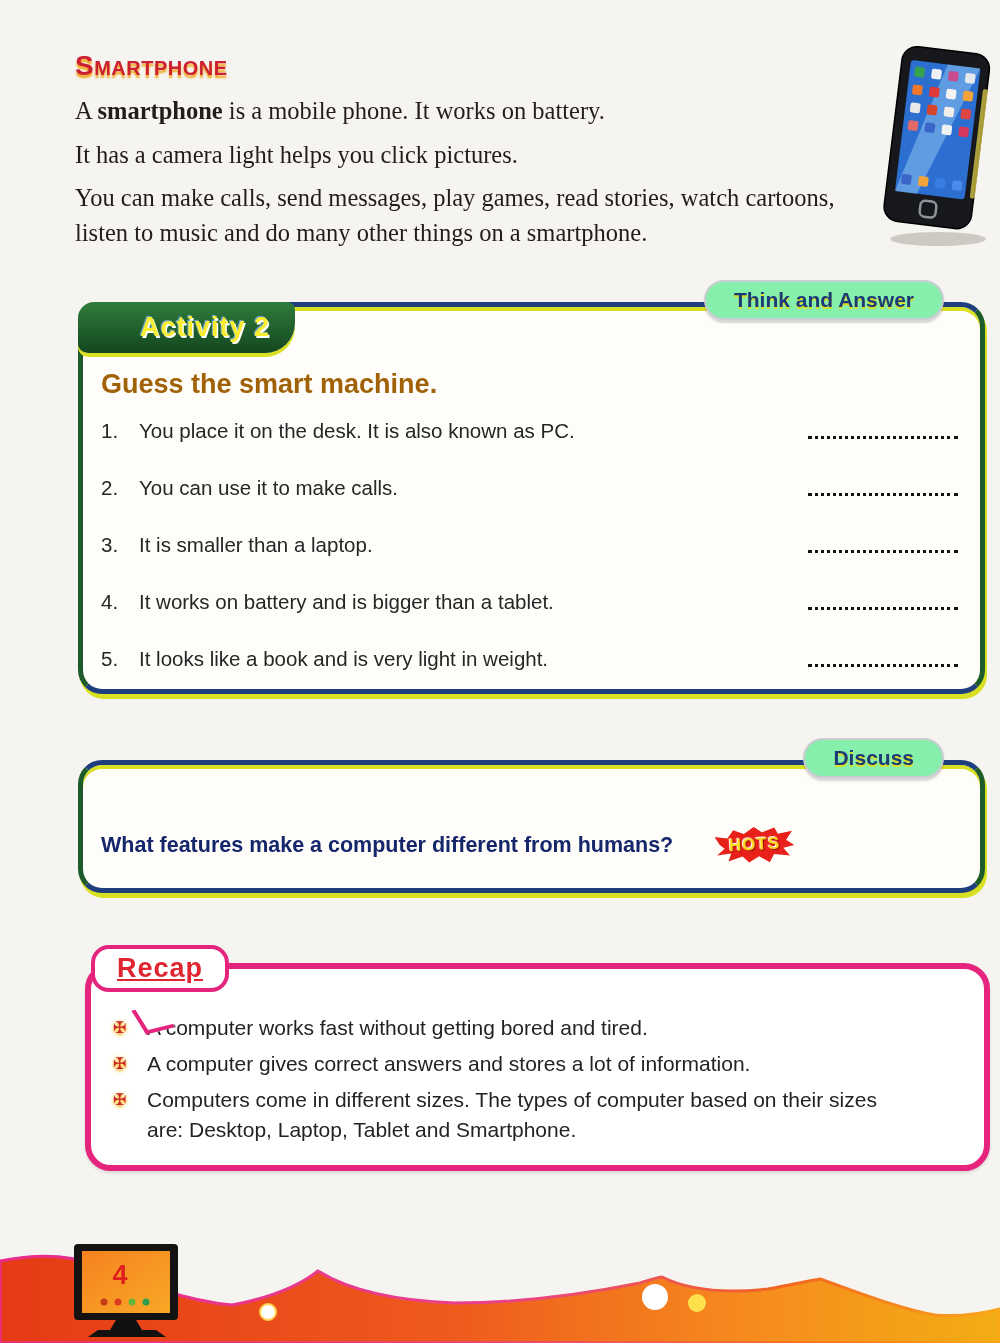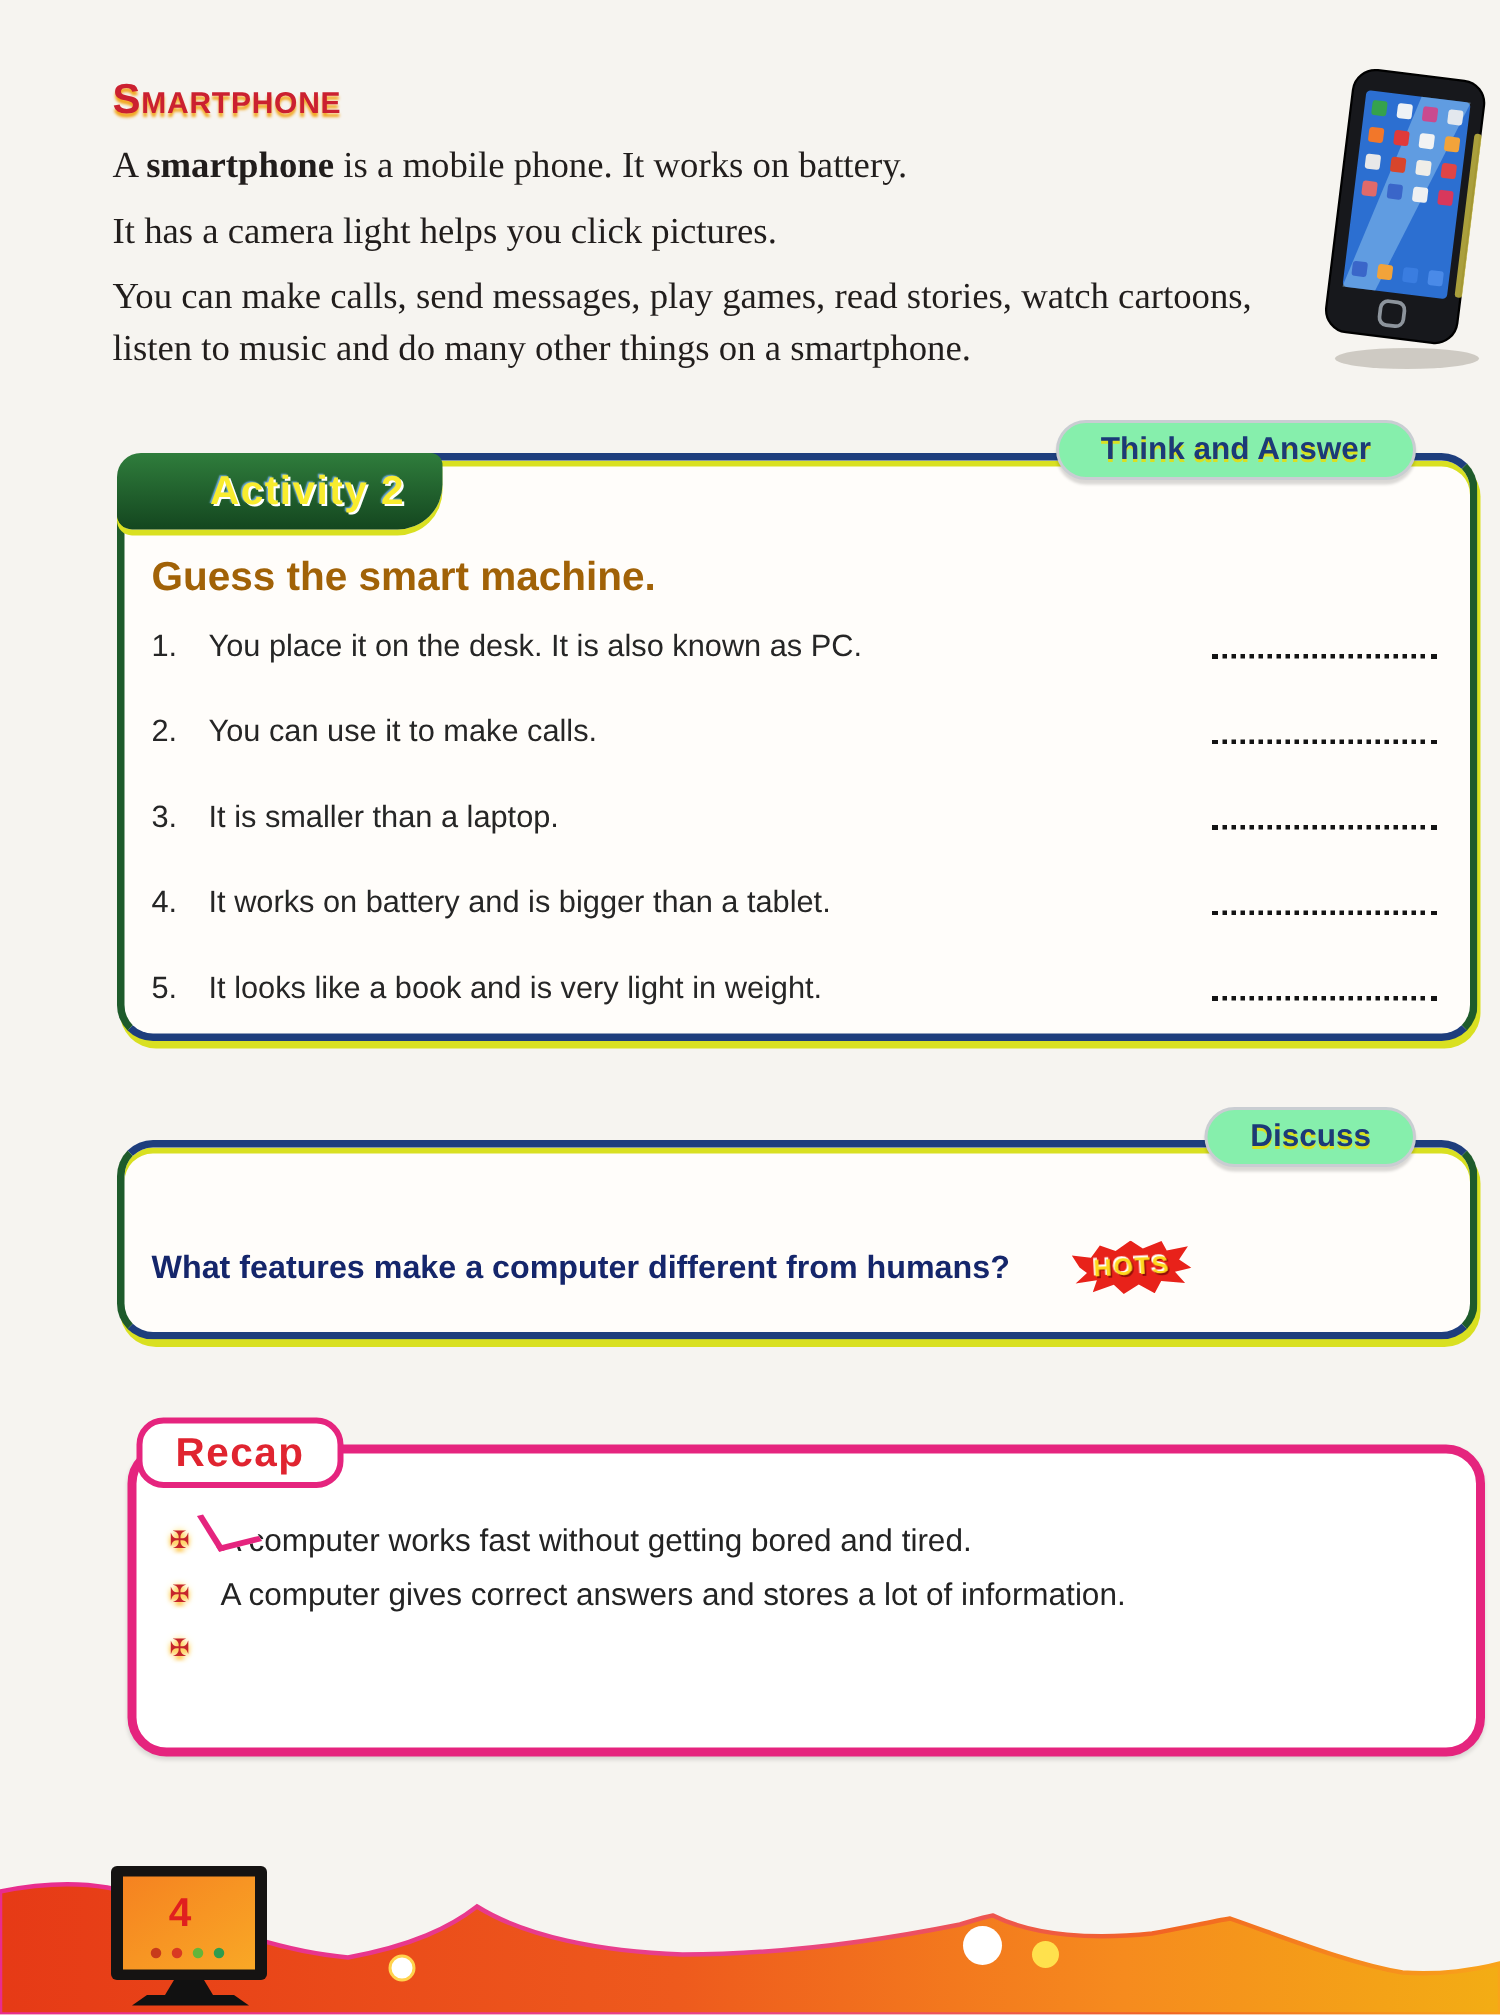--- a/index.html
+++ b/index.html
@@ -56,21 +56,21 @@
     clip-path:polygon(6% 45%,0% 22%,16% 28%,24% 6%,37% 18%,50% 0%,60% 16%,76% 4%,80% 22%,98% 16%,90% 40%,100% 56%,86% 62%,94% 84%,74% 78%,68% 100%,55% 82%,42% 98%,34% 80%,16% 92%,20% 70%,2% 74%,12% 56%);
     filter:drop-shadow(0 3px 0 #f9a51a);
     text-shadow:-1px -1px 0 #ffffff,1px 1px 0 #8f0d08;}
 
   
   .recap{position:absolute;left:85px;top:963px;width:893px;height:196px;
     background:#ffffff;border:6px solid #e5247e;border-radius:26px;
     box-shadow:0 2px 3px rgba(0,0,0,.12);}
   .bubble{position:absolute;left:0px;top:-24px;background:#ffffff;
     border:4px solid #e5247e;border-radius:18px;padding:4px 22px;z-index:2;}
-  .bubble span{font-size:27px;font-weight:bold;color:#e02430;letter-spacing:1px;}
+  .bubble span{font-size:27px;font-weight:bold;color:#e02430;letter-spacing:1px;text-decoration:underline;}
   .tail{position:absolute;left:48px;top:36px;width:24px;height:24px;background:#ffffff;
     border-right:4px solid #e5247e;border-bottom:4px solid #e5247e;
     transform:rotate(58deg) skewX(-18deg);z-index:1;}
   .points{position:absolute;left:22px;top:44px;right:30px;}
   .point{display:flex;margin-bottom:6px;line-height:30px;}
   .cross{width:34px;flex:none;font-size:16px;color:#c6252b;line-height:30px;
     text-shadow:0 0 4px #ffd84d,0 2px 3px #ffb21c;}
   .ptext{font-size:21px;color:#232323;max-width:750px;}
 
   
@@ -178,20 +178,21 @@
       <div class="point">
         <span class="cross">✠</span>
         <span class="ptext">A computer works fast without getting bored and tired.</span>
       </div>
       <div class="point">
         <span class="cross">✠</span>
         <span class="ptext">A computer gives correct answers and stores a lot of information.</span>
       </div>
       <div class="point">
         <span class="cross">✠</span>
+        <span class="ptext">Computers come in different sizes. The types of computer based on their sizes are: Desktop, Laptop, Tablet and Smartphone.</span>
       </div>
     </div>
   </section>
 
   <svg class="wave" viewBox="0 0 1000 110" preserveAspectRatio="none">
     <defs>
       <linearGradient id="waveFill" x1="0" y1="0" x2="1" y2="0">
         <stop offset="0" stop-color="#e63a16"></stop>
         <stop offset="0.45" stop-color="#ee5a1d"></stop>
         <stop offset="0.75" stop-color="#f68b1e"></stop>

